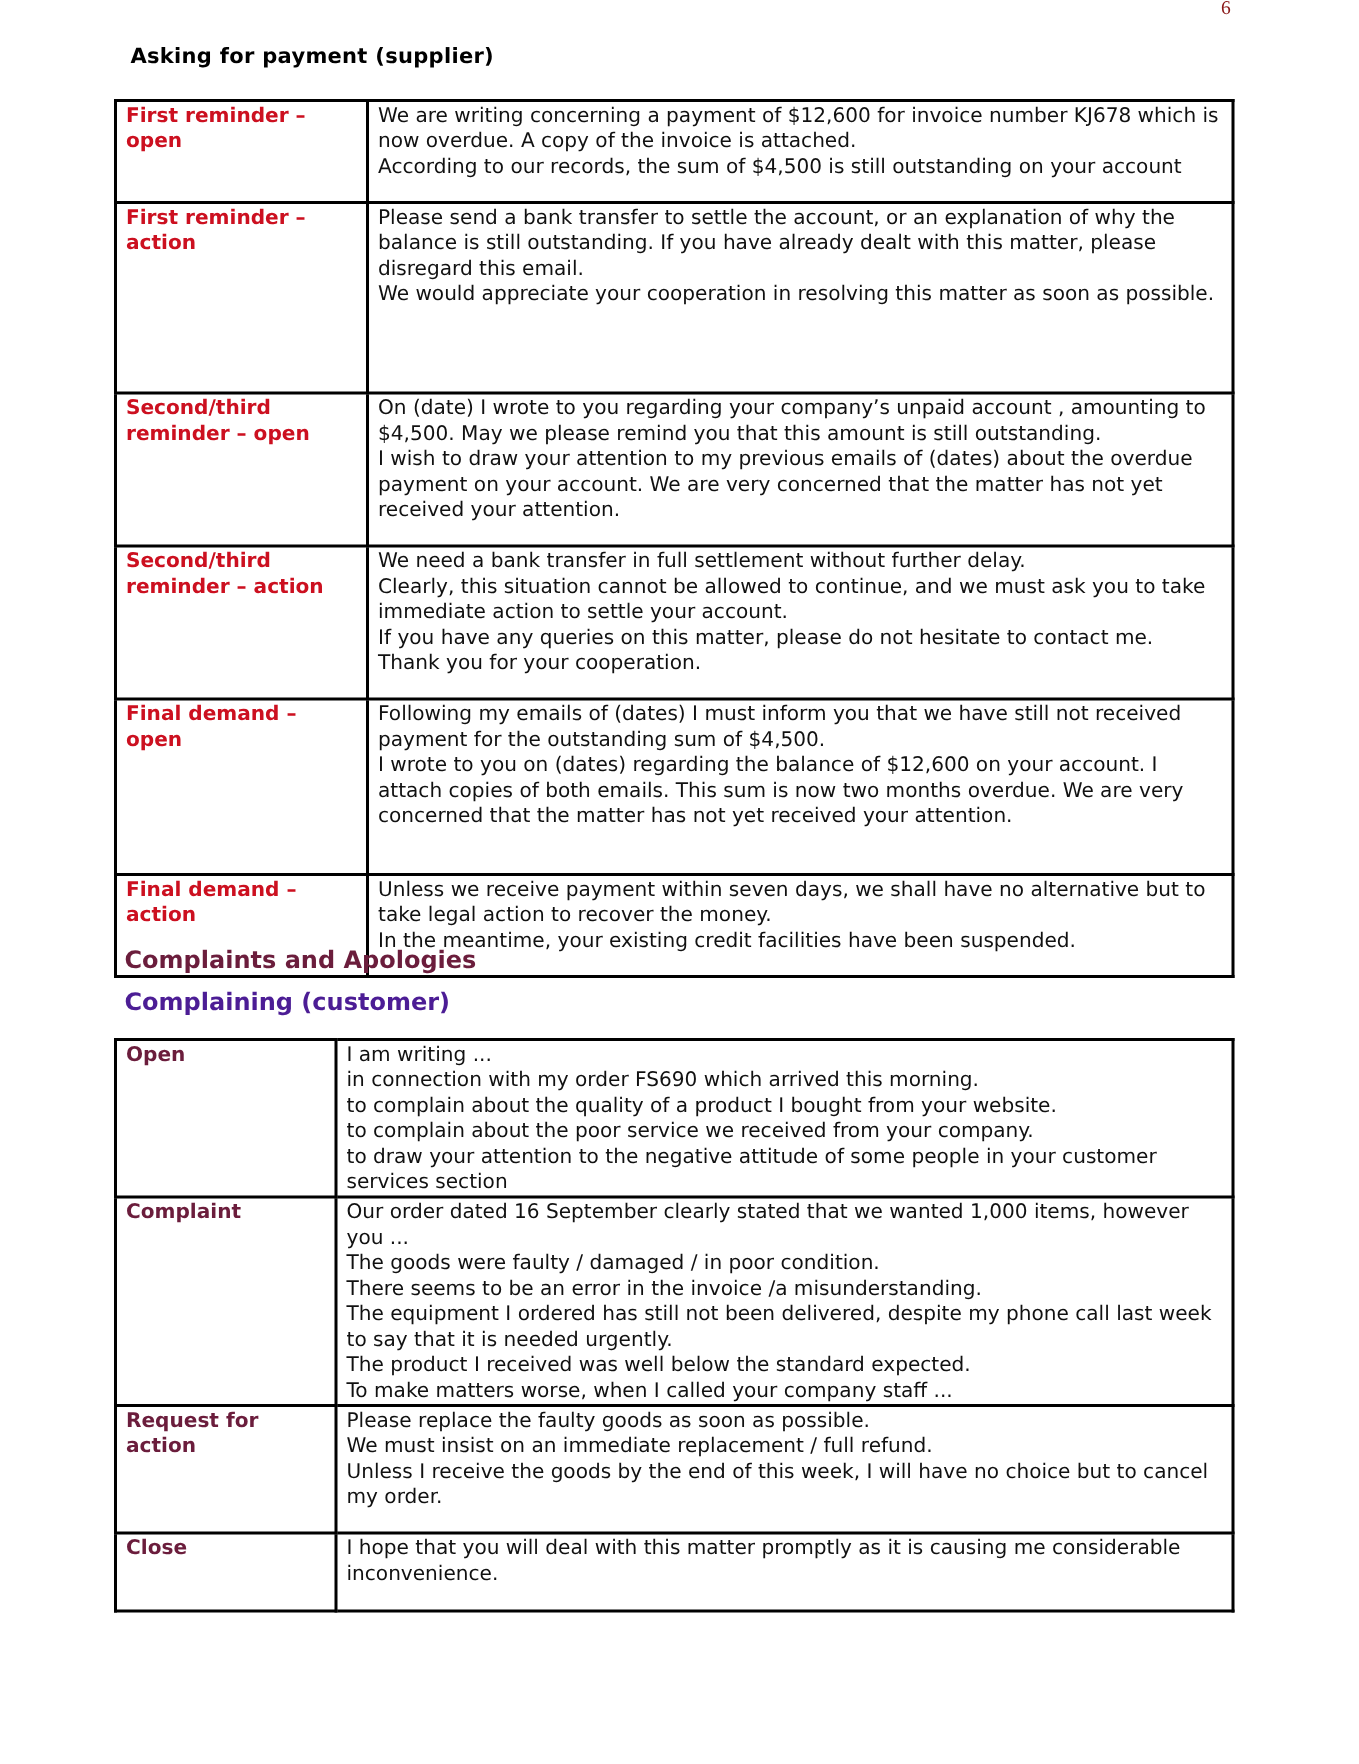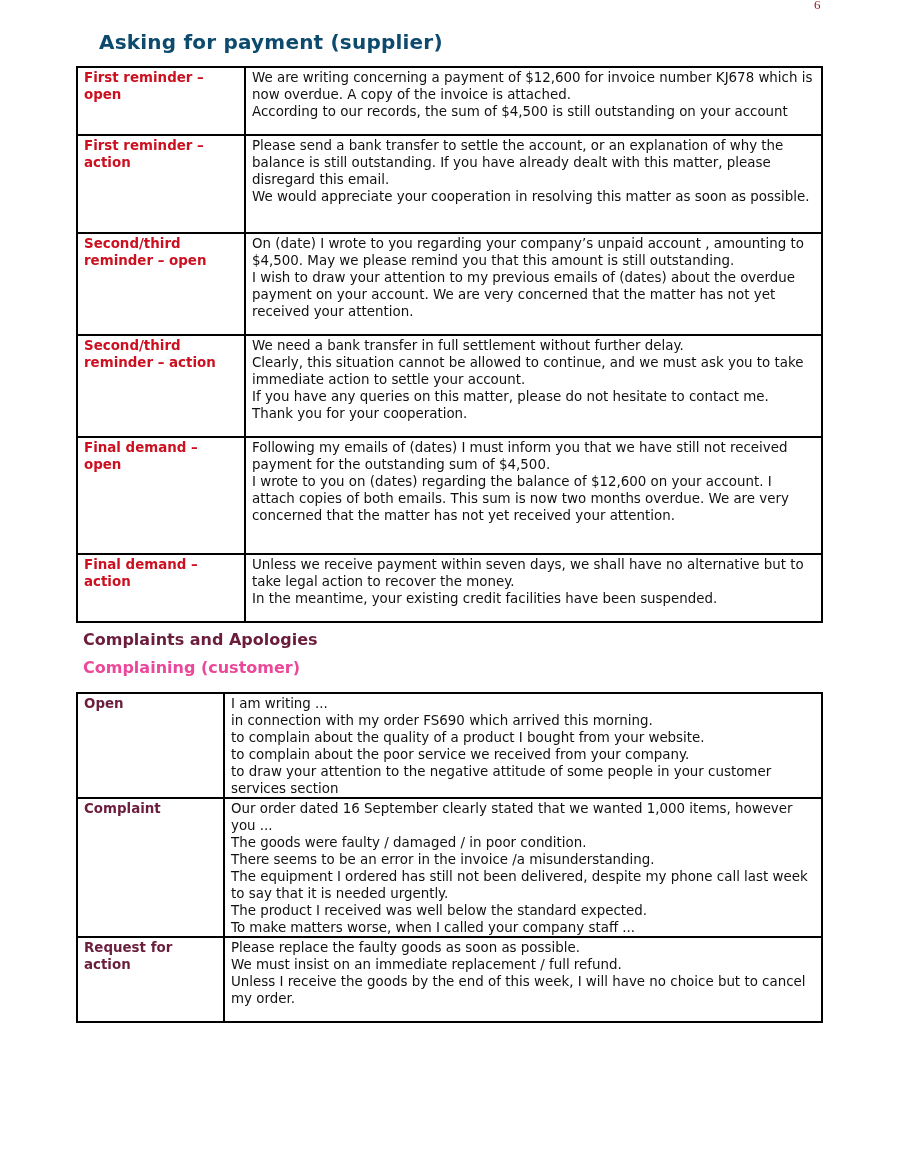--- a/index.html
+++ b/index.html
@@ -1,22 +1,22 @@
 <!DOCTYPE html>
 <html><head>
 <meta charset="utf-8">
 <style>
   html, body { margin:0; padding:0; background:#ffffff; }
   body { width:906px; height:1176px; position:relative; overflow:hidden;
          font-family:"DejaVu Sans", sans-serif; color:#111; }
   .page-num { position:absolute; left:814px; top:-3px; font-family:"Liberation Serif", serif;
               font-size:13px; color:#8b1a1a; }
-  .h-red { position:absolute; left:99px; top:30px; font-size:20px; font-weight:bold; color:#0c4a6e; letter-spacing:0.2px; }
+  .h-red { position:absolute; left:87px; top:30px; font-size:14px; font-weight:bold; color:#000000; letter-spacing:0.2px; }
   .h-main { position:absolute; left:83px; top:630px; font-size:16px; font-weight:bold; color:#6b1d3c; }
-  .h-sub { position:absolute; left:83px; top:658px; font-size:16px; font-weight:bold; color:#ec4899; }
+  .h-sub { position:absolute; left:83px; top:658px; font-size:16px; font-weight:bold; color:#4c1d95; }
   table { position:absolute; border-collapse:collapse; font-size:13.4px; line-height:17px; }
   td { vertical-align:top; padding:1px 5px 0 6px;margin-left:40px; }
   #t1 { left:76px; top:66px; width:747px; border:2px solid #000; }
   #t1 td { border:2px solid #000; }
   #t1 td.lab { width:155px; color:#cc1020; font-weight:bold; }
   #t2 { left:76px; top:692px; width:747px; border:2px solid #000; border-bottom:2px solid #000; }
   #t2 td { border:2px solid #000; border-top:2px solid #000; }
   #t2 td.lab { width:134px; color:#6b1d3c; font-weight:bold; }
   td.txt div { white-space:normal; }
 </style>
@@ -28,21 +28,21 @@
 
 <table id="t1">
   <tbody>
       <tr style="height: 68px;">
         <td class="lab">First reminder – open</td>
         <td class="txt">
           <div>We are writing concerning a payment of $12,600 for invoice number KJ678 which is now overdue. A copy of the invoice is attached.</div>
           <div>According to our records, the sum of $4,500 is still outstanding on your account</div>
         </td>
       </tr>
-      <tr style="height: 98px;">
+      <tr style="height: 127px;">
         <td class="lab">First reminder – action</td>
         <td class="txt">
           <div>Please send a bank transfer to settle the account, or an explanation of why the balance is still outstanding. If you have already dealt with this matter, please disregard this email.</div>
           <div>We would appreciate your cooperation in resolving this matter as soon as possible.</div>
         </td>
       </tr>
       <tr style="height: 102px;">
         <td class="lab">Second/third reminder – open</td>
         <td class="txt">
           <div>On (date) I wrote to you regarding your company’s unpaid account , amounting to $4,500. May we please remind you that this amount is still outstanding.</div>
@@ -102,14 +102,20 @@
         </td>
       </tr>
       <tr style="height: 85px;">
         <td class="lab">Request for action</td>
         <td class="txt">
           <div>Please replace the faulty goods as soon as possible.</div>
           <div>We must insist on an immediate replacement / full refund.</div>
           <div>Unless I receive the goods by the end of this week, I will have no choice but  to cancel my order.</div>
         </td>
       </tr>
+      <tr style="height: 52px;">
+        <td class="lab">Close</td>
+        <td class="txt">
+          <div>I hope that you will deal with this matter promptly as it is causing me considerable inconvenience.</div>
+        </td>
+      </tr>
     </tbody>
 </table>
 
 </body></html>

